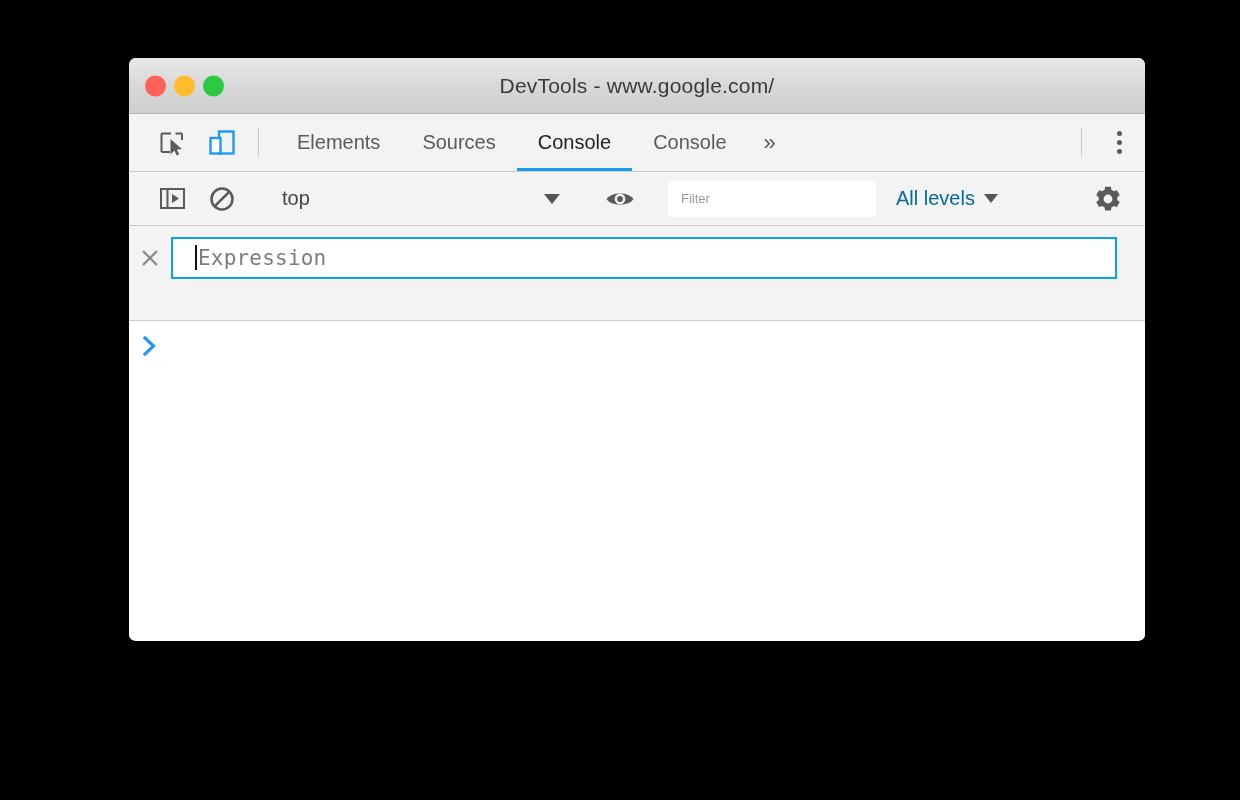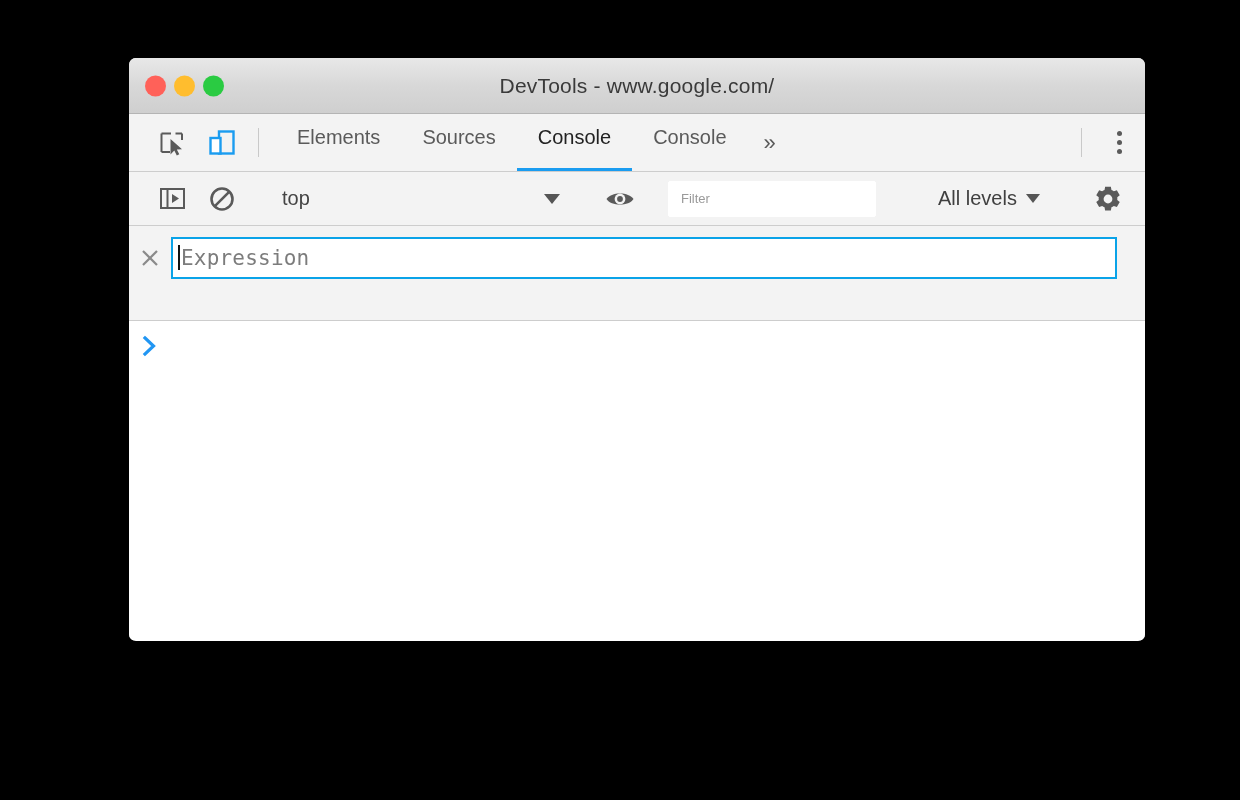--- a/index.html
+++ b/index.html
@@ -92,20 +92,21 @@
     margin: 14px 11px;
     flex: 0 0 1px;
   }
   .tabs {
     display: flex;
     align-items: stretch;
     margin-left: 6px;
   }
   .tab {
     display: flex;
+    align-items: center;
     padding: 12px 21px;
     font-size: 20px;
     color: #5a5a5a;
     position: relative;
     cursor: default;
     white-space: nowrap;
   }
   .tab.active { color: #222222; }
   .tab.active::after {
     content: "";
@@ -191,21 +192,21 @@
     cursor: text;
   }
   .levels {
     display: flex;
     align-items: center;
     gap: 9px;
     margin-left: 20px;
     cursor: default;
     white-space: nowrap;
   }
-  .levels-label { font-size: 20px; color: #404040; margin-left: 42px; }
+  .levels-label { font-size: 20px; color: #0369a1; }
   .levels .caret {
     width: 0; height: 0;
     border-left: 7px solid transparent;
     border-right: 7px solid transparent;
     border-top: 9px solid #555555;
   }
   .toolbar-right {
     margin-left: auto;
     display: flex;
     align-items: center;
@@ -233,21 +234,21 @@
   }
   .expr-input {
     flex: 1;
     height: 42px;
     margin-right: 28px;
     background: #ffffff;
     border: 2px solid #0aa3e8;
     box-sizing: border-box;
     display: flex;
     align-items: center;
-    padding-left: 5px;
+    padding-left: 22px;
     cursor: text;
   }
   .caret-bar {
     width: 2px;
     height: 25px;
     background: #111111;
     margin-right: 1px;
   }
   .expr-placeholder {
     font-family: "DejaVu Sans Mono", "Liberation Mono", monospace;

